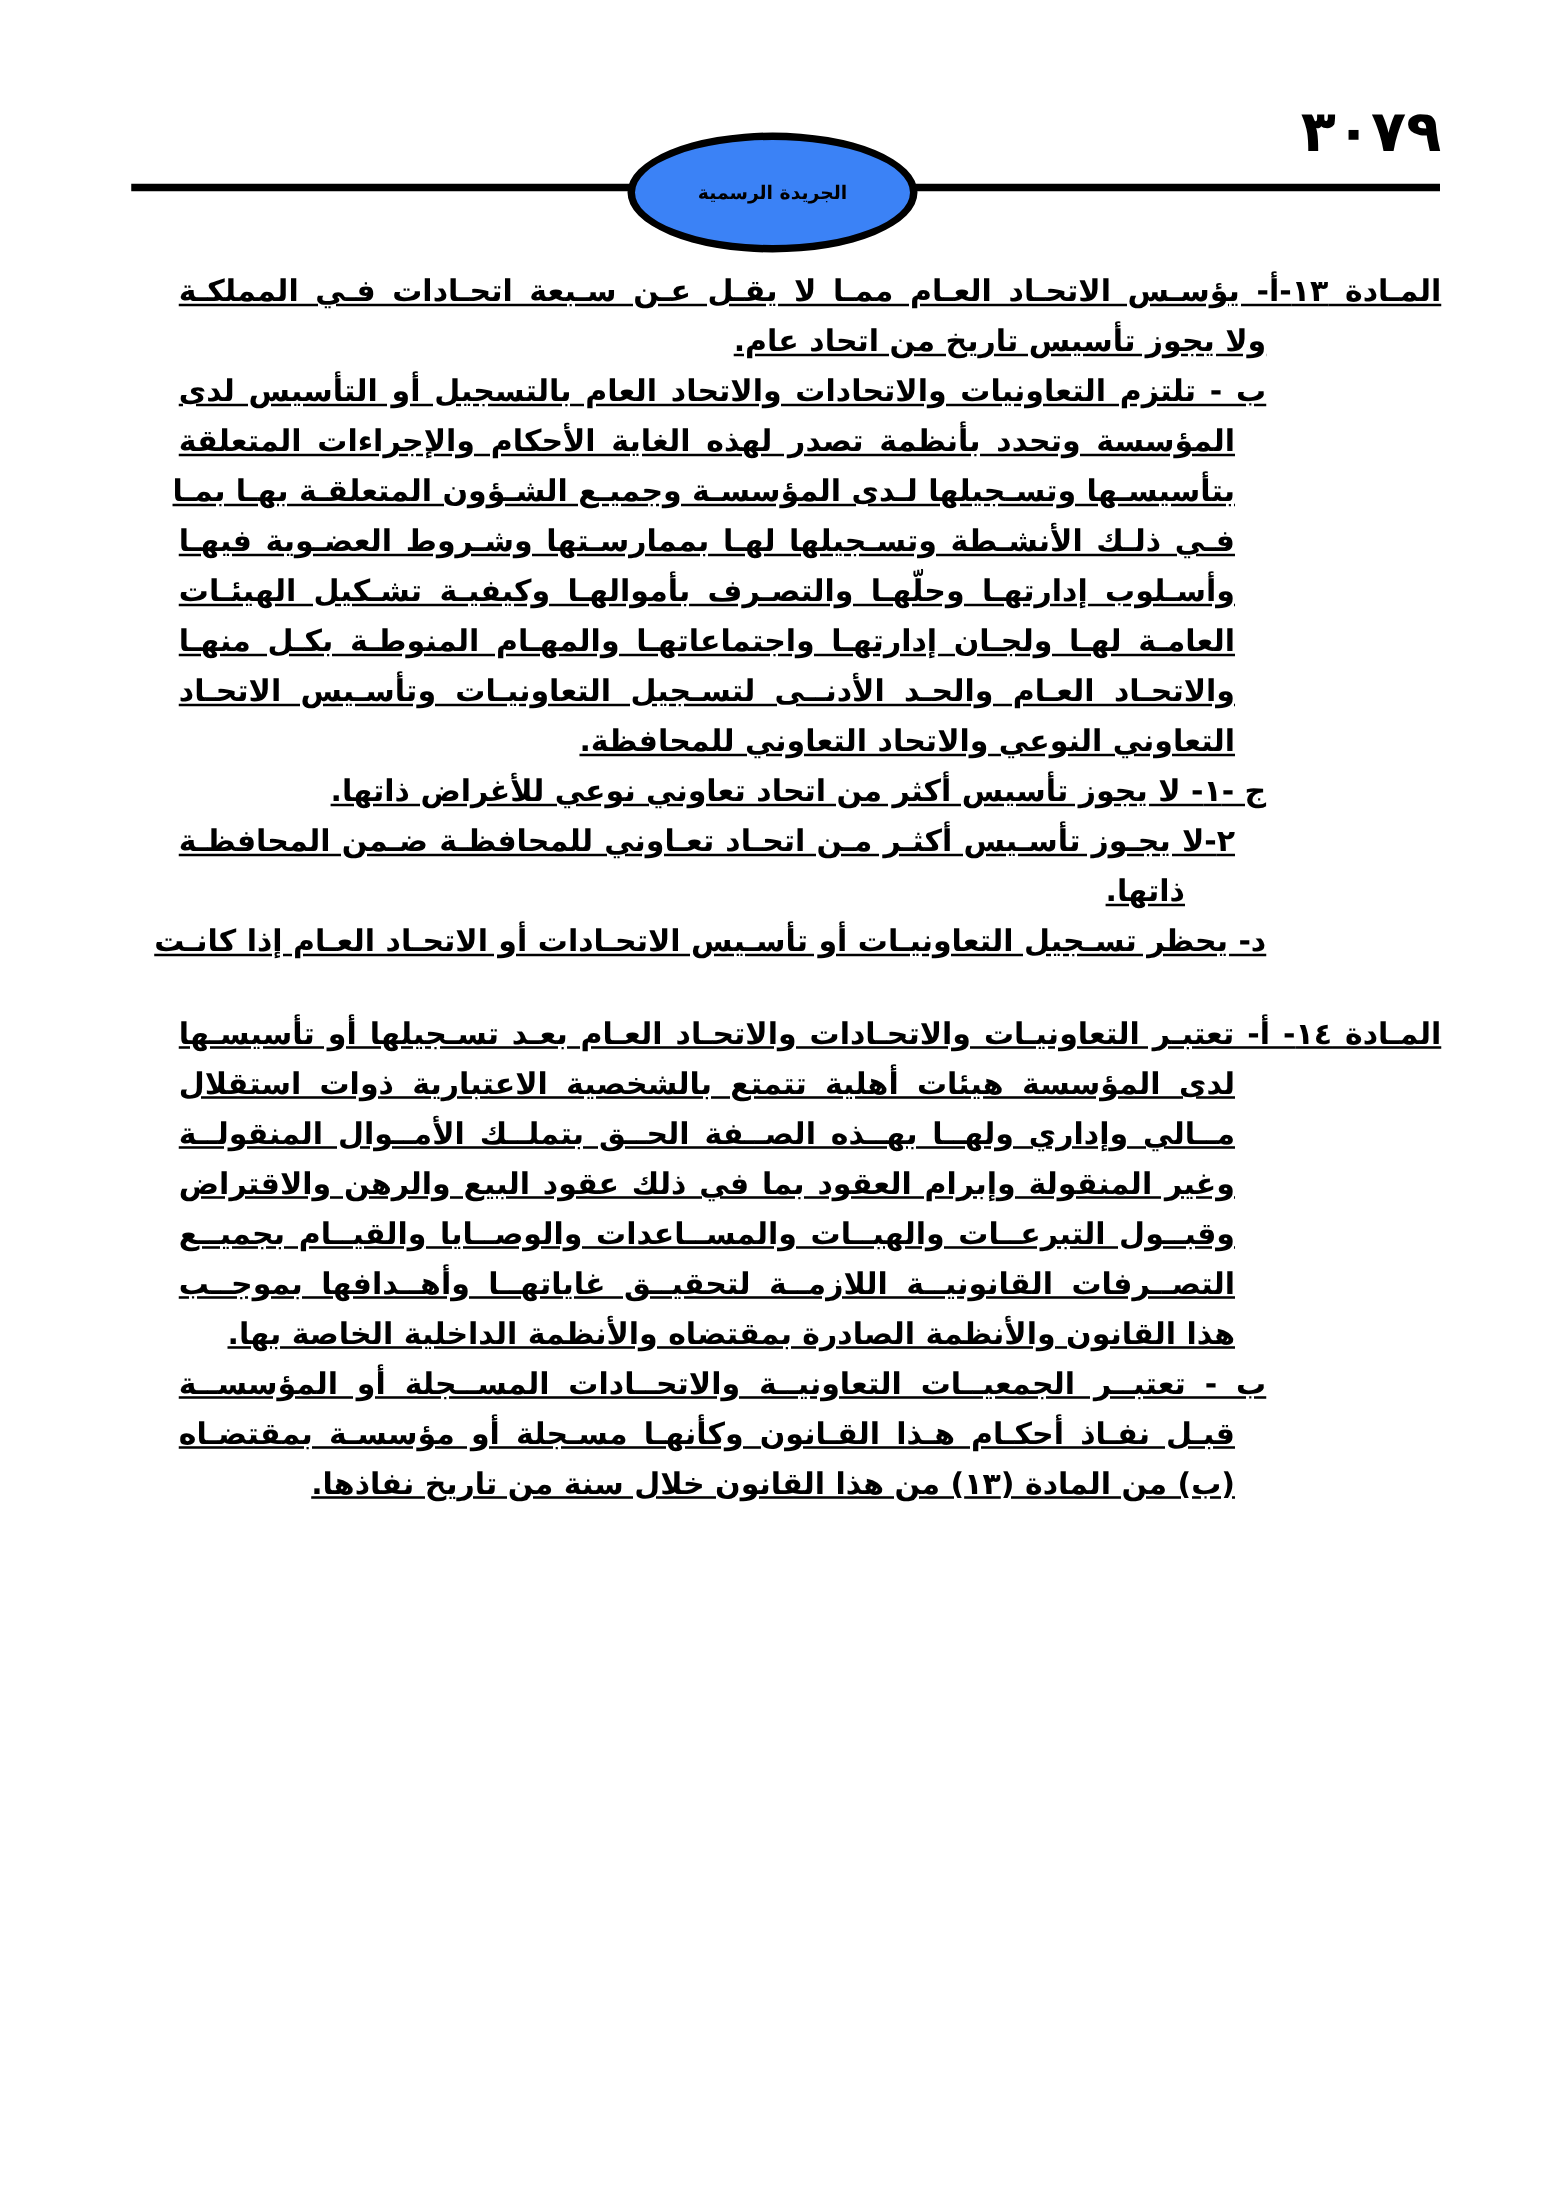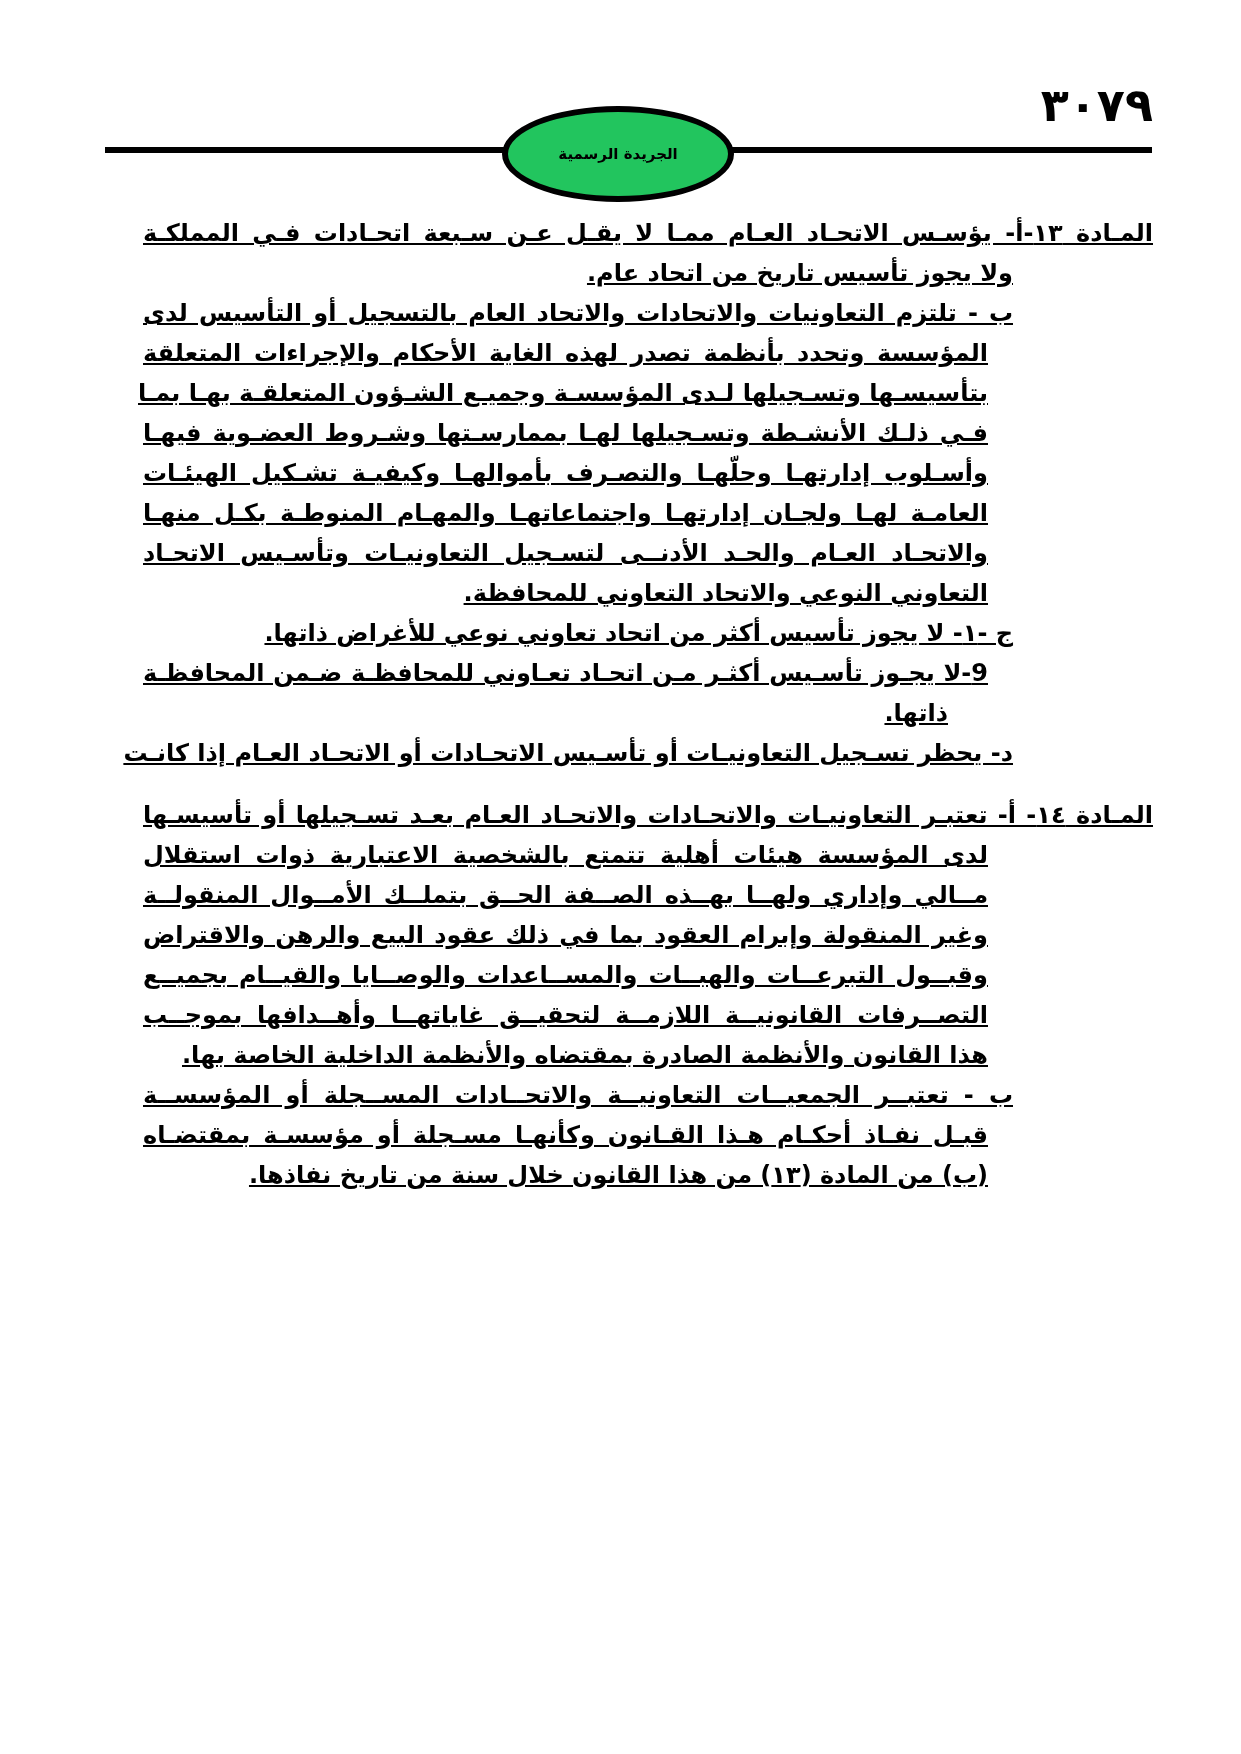--- a/index.html
+++ b/index.html
@@ -31,21 +31,21 @@
       background: #000;
     }
     .header-oval {
       position: absolute;
       left: 502px;
       top: 106px;
       width: 232px;
       height: 96px;
       border: 6px solid #000;
       border-radius: 50%;
-      background: #22c55e;
+      background: #3b82f6;
       box-sizing: border-box;
       display: flex;
       align-items: center;
       justify-content: center;
     }
     .header-oval span {
       font-size: 15px;
       font-weight: bold;
       direction: rtl;
     }
@@ -68,21 +68,21 @@
       text-align-last: right;
       font-weight: bold;
       font-size: 24px;
       line-height: 40px;
       text-decoration: underline;
     }
     .article {
       margin: 0;
     }
     .article + .article {
-      margin-top: 22px;
+      margin-top: 34px;
     }
     .line {
       display: block;
       white-space: nowrap;
       text-align: justify;
       text-align-last: justify;
     }
     .line.last {
       text-align-last: right;
     }
@@ -109,21 +109,21 @@
       <span class="line l1 last">ولا يجوز تأسيس تاريخ من اتحاد عام.</span>
       <span class="line l1">ب - تلتزم التعاونيات والاتحادات والاتحاد العام بالتسجيل أو التأسيس لدى</span>
       <span class="line l2">المؤسسة وتحدد بأنظمة تصدر لهذه الغاية الأحكام والإجراءات المتعلقة</span>
       <span class="line l2">بتأسيسـها وتسـجيلها لـدى المؤسسـة وجميـع الشـؤون المتعلقـة بهـا بمـا</span>
       <span class="line l2">فـي ذلـك الأنشـطة وتسـجيلها لهـا بممارسـتها وشـروط العضـوية فيهـا</span>
       <span class="line l2">وأسـلوب إدارتهـا وحلّهـا والتصـرف بأموالهـا وكيفيـة تشـكيل الهيئـات</span>
       <span class="line l2">العامـة لهـا ولجـان إدارتهـا واجتماعاتهـا والمهـام المنوطـة بكـل منهـا</span>
       <span class="line l2">والاتحـاد العـام والحـد الأدنــى لتسـجيل التعاونيـات وتأسـيس الاتحـاد</span>
       <span class="line l2 last">التعاوني النوعي والاتحاد التعاوني للمحافظة.</span>
       <span class="line l1 last">ج -١- لا يجوز تأسيس أكثر من اتحاد تعاوني نوعي للأغراض ذاتها.</span>
-      <span class="line l2">9-لا يجـوز تأسـيس أكثـر مـن اتحـاد تعـاوني للمحافظـة ضـمن المحافظـة</span>
+      <span class="line l2">٢-لا يجـوز تأسـيس أكثـر مـن اتحـاد تعـاوني للمحافظـة ضـمن المحافظـة</span>
       <span class="line l3 last">ذاتها.</span>
       <span class="line l1">د- يحظر تسـجيل التعاونيـات أو تأسـيس الاتحـادات أو الاتحـاد العـام إذا كانـت</span>
     </div>
   <div class="article">
       <span class="line l0">المـادة ١٤- أ- تعتبـر التعاونيـات والاتحـادات والاتحـاد العـام بعـد تسـجيلها أو تأسيسـها</span>
       <span class="line l2">لدى المؤسسة هيئات أهلية تتمتع بالشخصية الاعتبارية ذوات استقلال</span>
       <span class="line l2">مــالي وإداري ولهــا بهــذه الصــفة الحــق بتملــك الأمــوال المنقولــة</span>
       <span class="line l2">وغير المنقولة وإبرام العقود بما في ذلك عقود البيع والرهن والاقتراض</span>
       <span class="line l2">وقبــول التبرعــات والهبــات والمســاعدات والوصــايا والقيــام بجميــع</span>
       <span class="line l2">التصــرفات القانونيــة اللازمــة لتحقيــق غاياتهــا وأهــدافها بموجــب</span>

